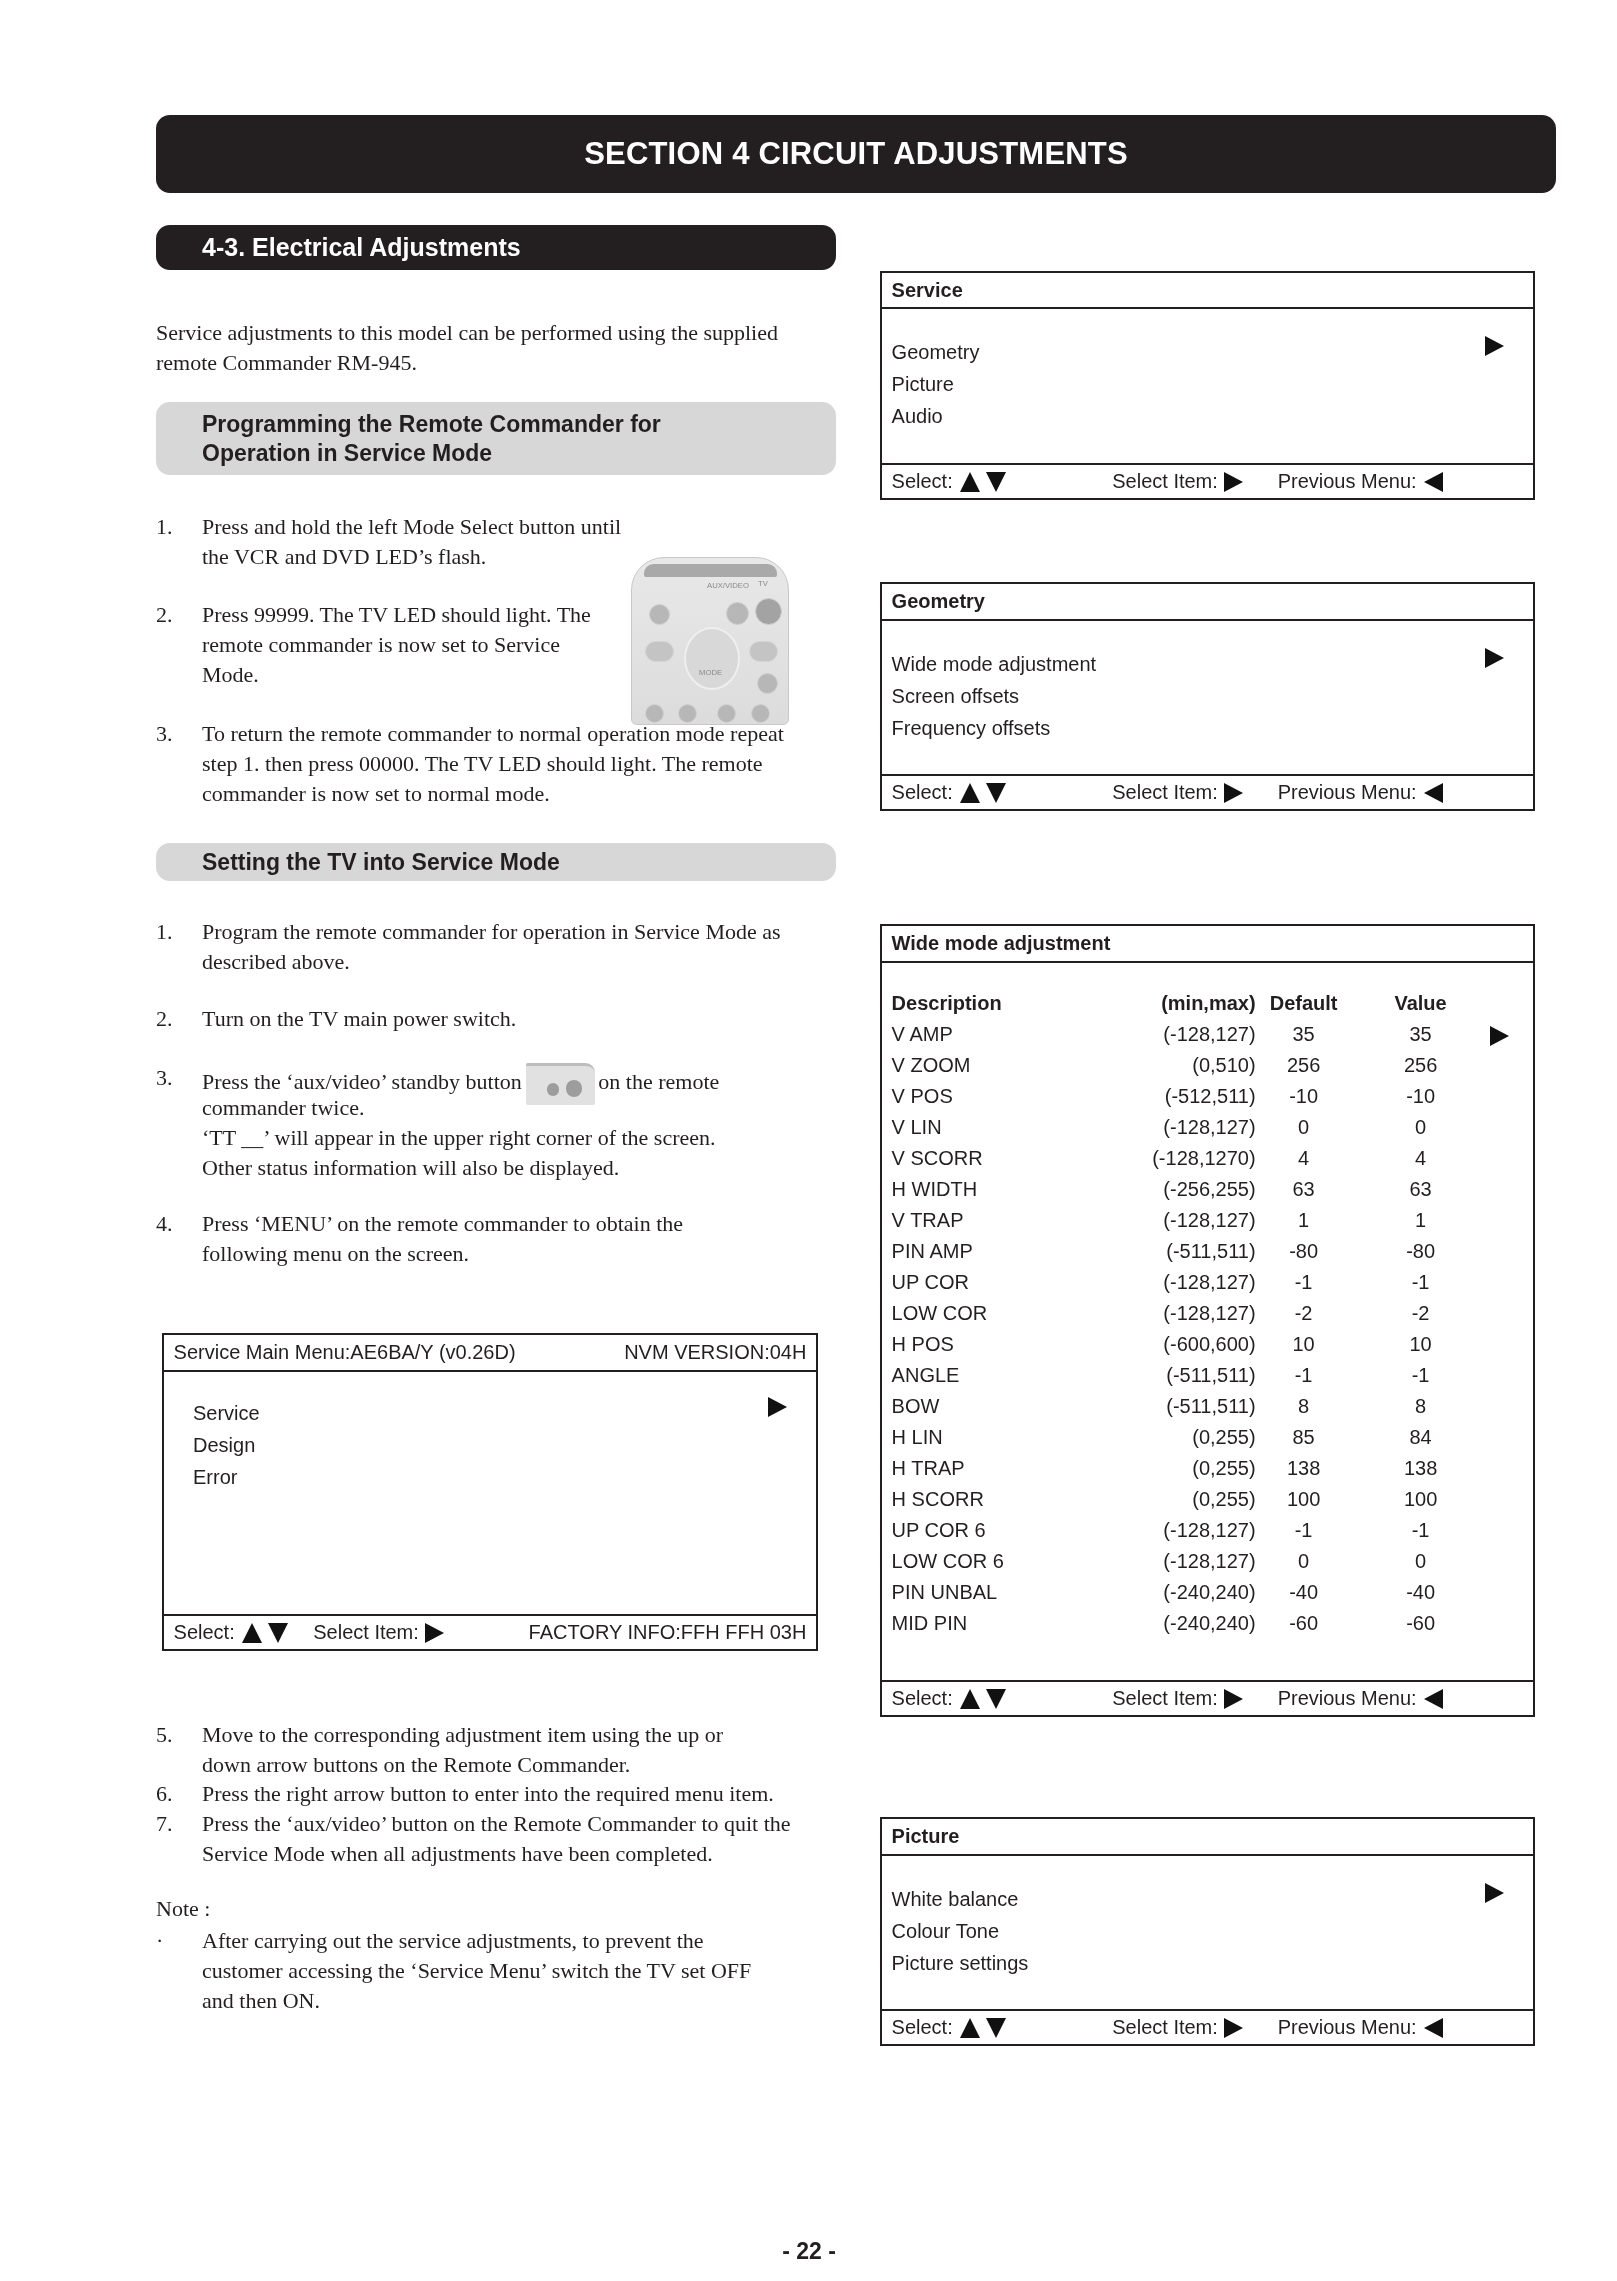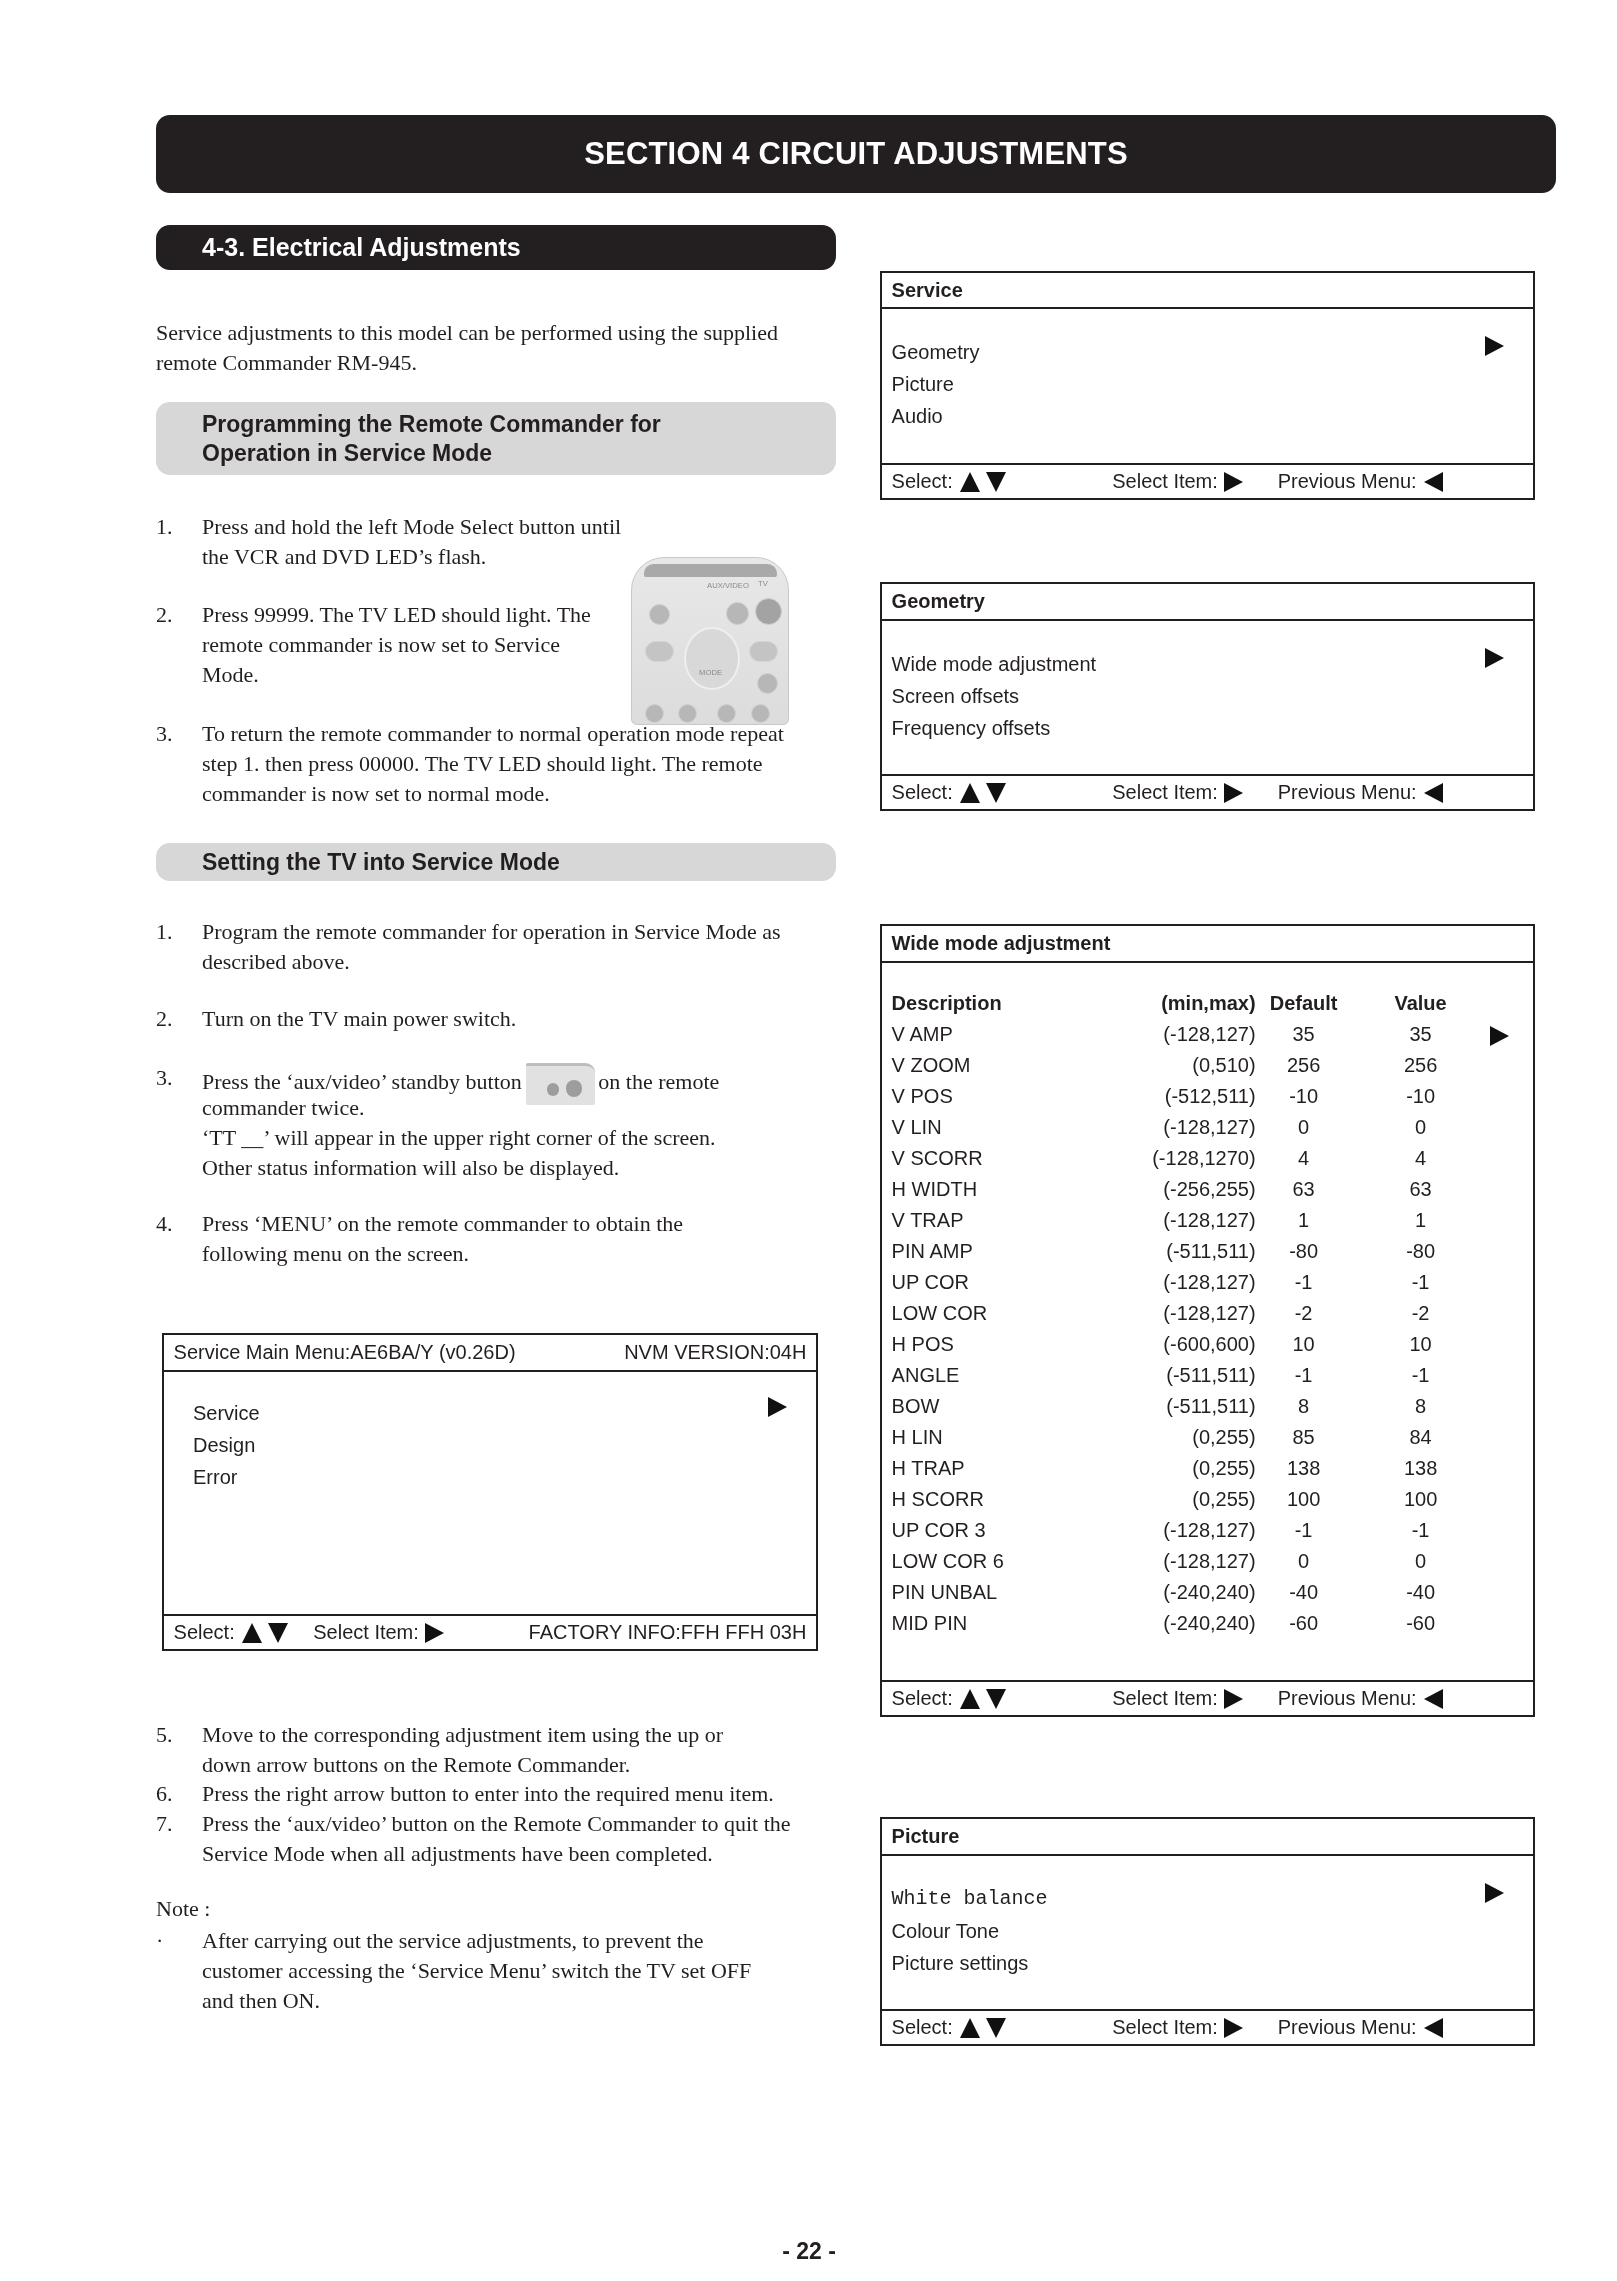--- a/index.html
+++ b/index.html
@@ -335,21 +335,21 @@
             <span class="c5"></span>
           </div>
           <div class="wrow">
             <span class="c1">H SCORR</span>
             <span class="c2">(0,255)</span>
             <span class="c3">100</span>
             <span class="c4">100</span>
             <span class="c5"></span>
           </div>
           <div class="wrow">
-            <span class="c1">UP COR 3</span>
+            <span class="c1">UP COR 6</span>
             <span class="c2">(-128,127)</span>
             <span class="c3">-1</span>
             <span class="c4">-1</span>
             <span class="c5"></span>
           </div>
           <div class="wrow">
             <span class="c1">LOW COR 6</span>
             <span class="c2">(-128,127)</span>
             <span class="c3">0</span>
             <span class="c4">0</span>
@@ -381,21 +381,21 @@
     <span style="margin-left:35px;">Previous Menu:</span>
     <span class="tri-l" style="margin-left:7.7px;"></span>
   </div>
 </div>
 
 <div class="menu-box" style="left:880px; top:1817px; width:655px; height:229px;">
   <div class="mhead bold" style="height:37px;">
     <span>Picture</span>
   </div>
   <div class="mbody" style="padding:27px 9.6px 0 9.6px;">
-    <div class="mitem" style="display:flex; justify-content:space-between; padding-right:19px;font-family:Liberation Mono, monospace;">
+    <div class="mitem" style="display:flex; justify-content:space-between; padding-right:19px;">
       <span>White balance</span>
       <span class="tri-r"></span>
     </div>
     <div class="mitem">Colour Tone</div>
     <div class="mitem">Picture settings</div>
   </div>
   <div class="mfoot" style="height:35px;">
     <span>Select:</span>
     <span class="tri-u" style="margin-left:7.7px;"></span>
     <span class="tri-d" style="margin-left:5.8px;"></span>

